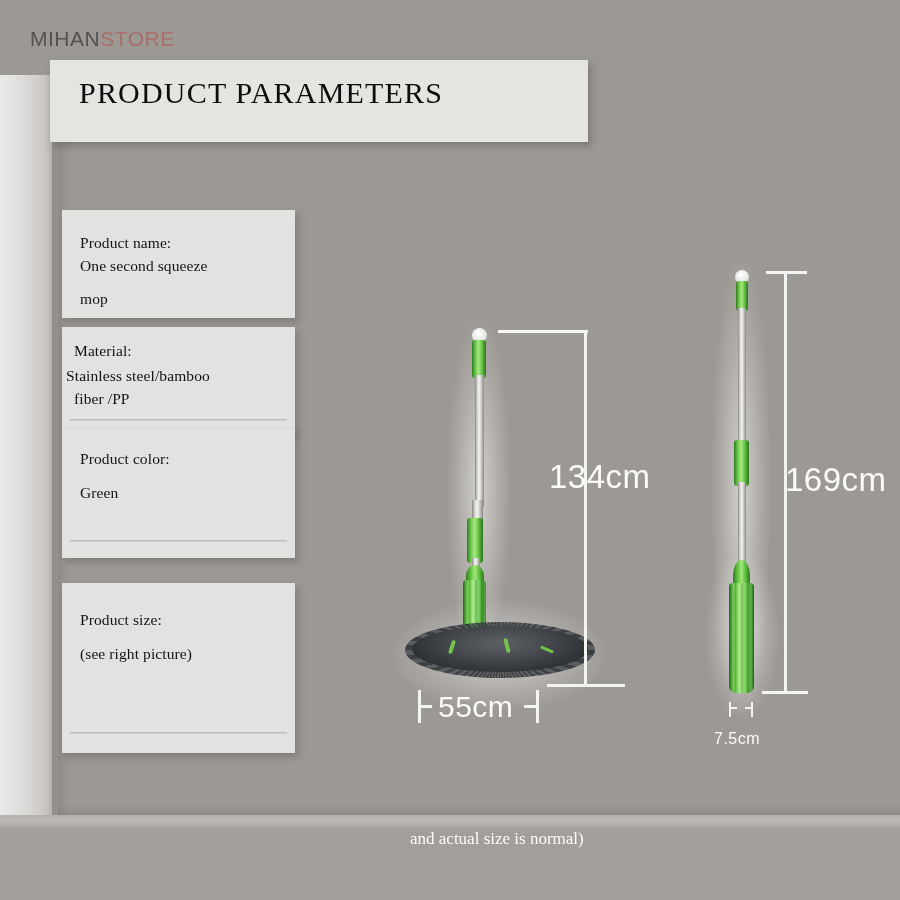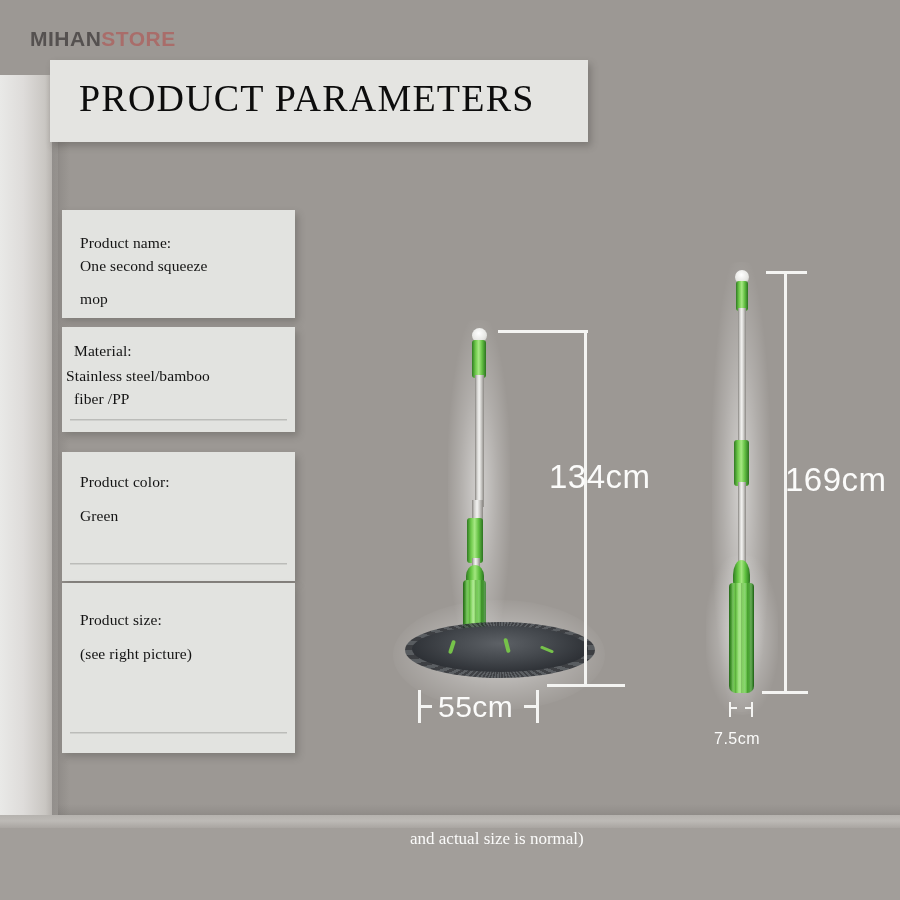--- a/index.html
+++ b/index.html
@@ -51,40 +51,40 @@
     width: 842px; height: 16px;
     background: linear-gradient(180deg, rgba(60,58,56,0) 0%, rgba(60,58,56,0.10) 55%, rgba(60,58,56,0.22) 100%);
   }
 
   
   .logo {
     position: absolute;
     left: 30px; top: 27px;
     font-family: "Liberation Sans", sans-serif;
     font-size: 21px;
-    font-weight: 700;
+    font-weight: 400;
     letter-spacing: 0.5px;
     white-space: nowrap;
   }
   .logo .mihan { color: #555150; }
   .logo .store { color: #a96d6a; }
 
   
   .title-box {
     position: absolute;
     left: 50px; top: 60px;
     width: 538px; height: 82px;
     background: #e4e4e1;
     box-shadow: 3px 4px 7px rgba(55,53,51,0.30);
   }
   .title-box .title-text {
     position: absolute;
     left: 29px; top: 16px;
     font-family: "Liberation Serif", serif;
-    font-size: 38px;
+    font-size: 30px;
     font-weight: 400;
     letter-spacing: 1.2px;
     color: #0d0d0d;
     white-space: nowrap;
   }
 
   
   .spec-card {
     position: absolute;
     left: 62px;
@@ -104,21 +104,21 @@
   .spec-card .underline {
     position: absolute;
     left: 8px; right: 8px;
     height: 2px;
     background: #cfd0cd;
     border-top: 1px solid #bbbcb9;
   }
 
   #card-name   { top: 210px; height: 108px; }
   #card-mat    { top: 327px; height: 105px; }
-  #card-color  { top: 452px; height: 129px; }
+  #card-color  { top: 429px; height: 129px; }
   #card-size   { top: 583px; height: 170px; }
 
   
   .dim { position: absolute; background: #f4f4f2; }
   .dim-label {
     position: absolute;
     font-family: "Liberation Sans", sans-serif;
     color: #fbfbfa;
     white-space: nowrap;
     letter-spacing: 0.5px;

